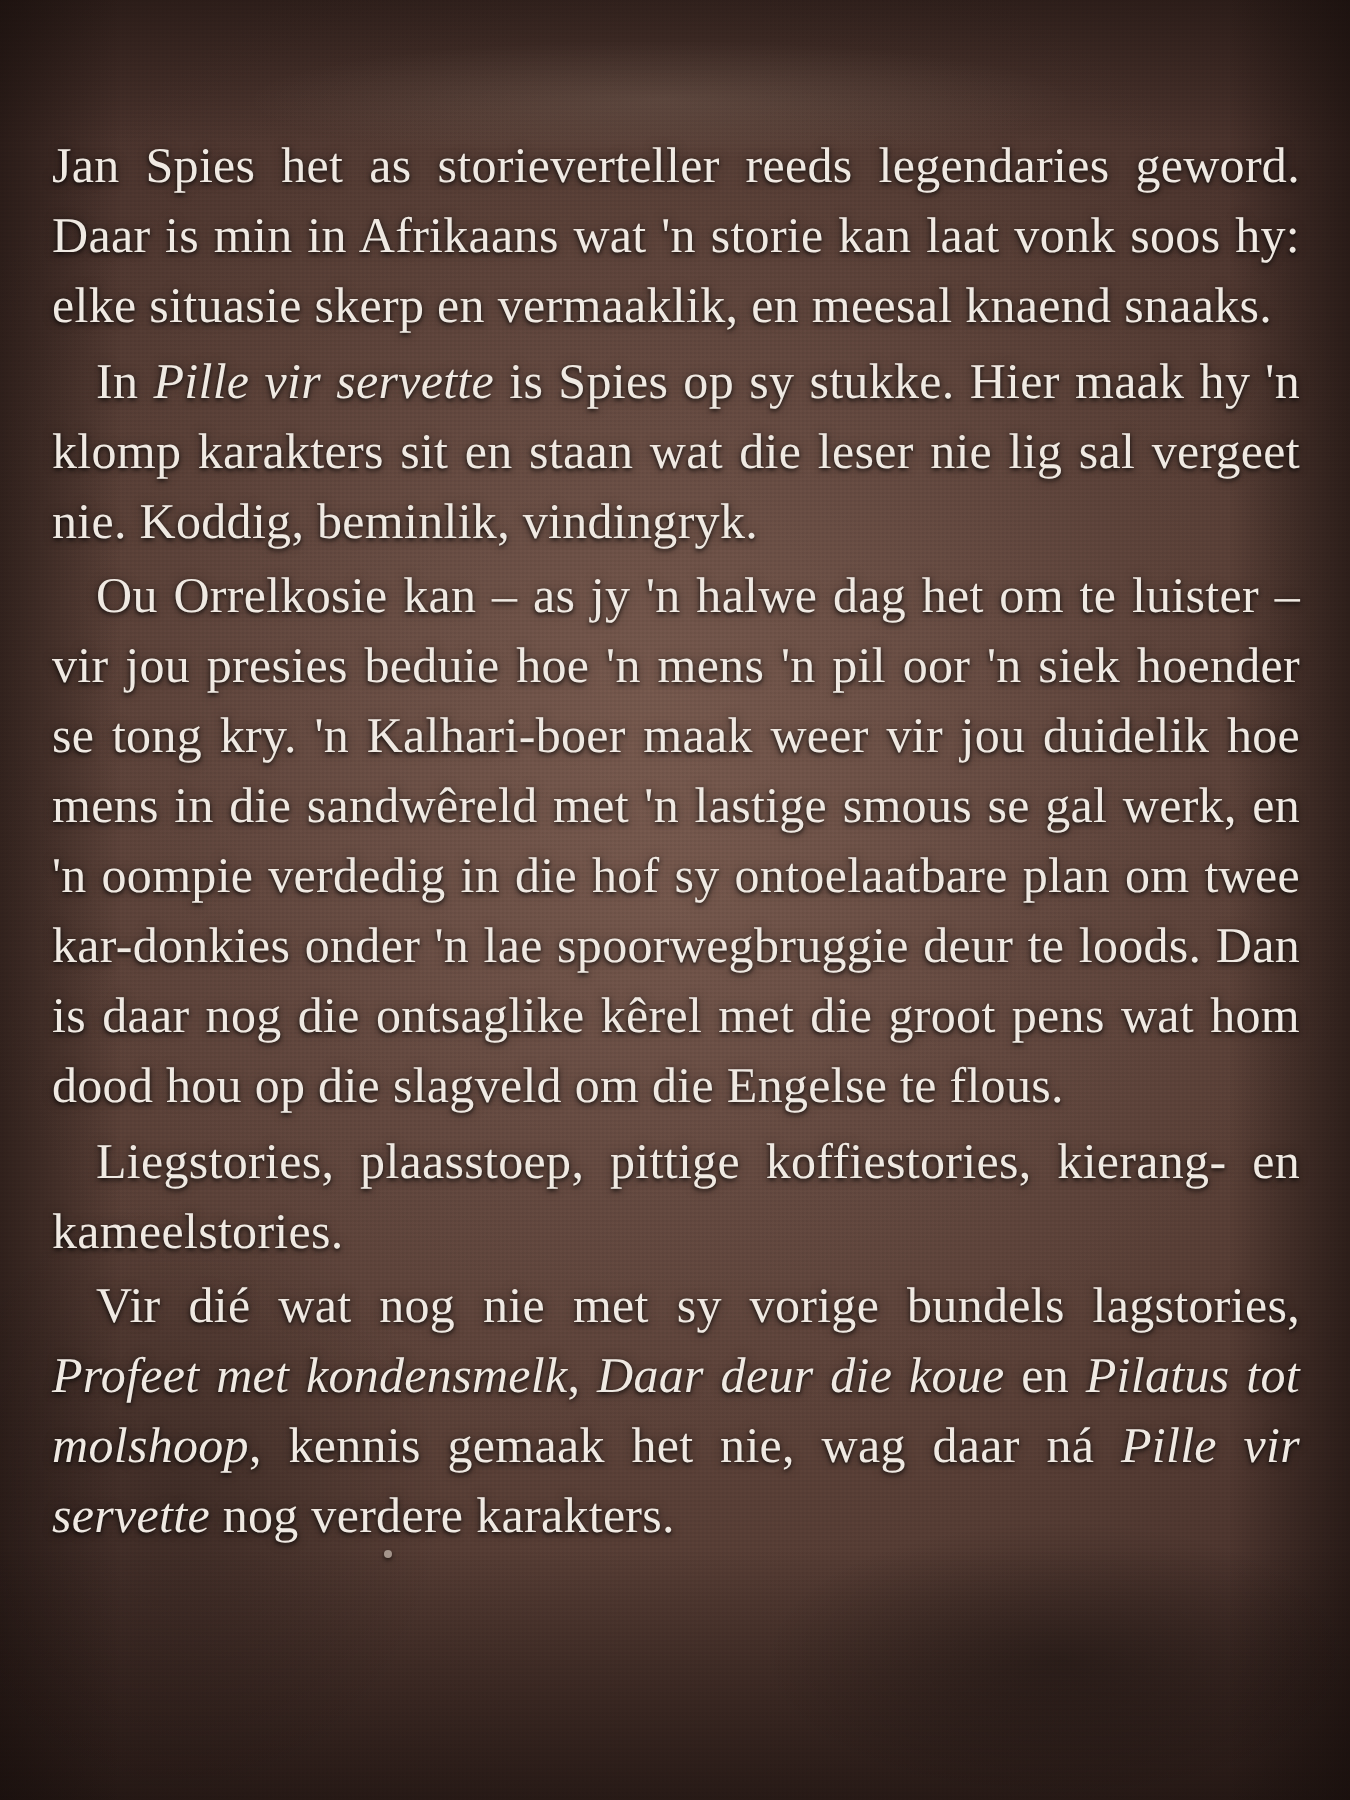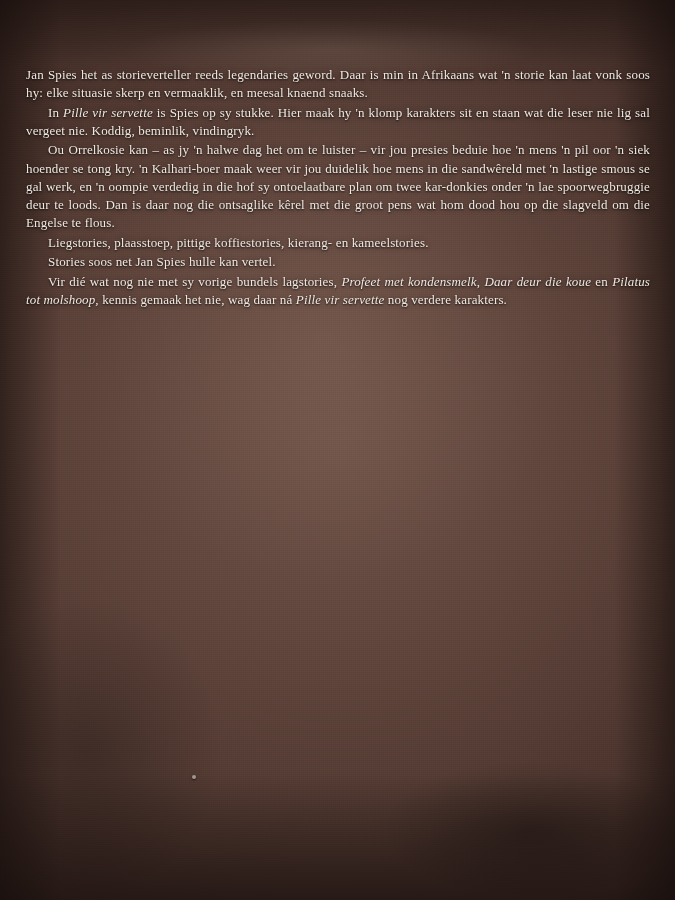--- a/index.html
+++ b/index.html
@@ -40,21 +40,21 @@
       linear-gradient(to bottom, rgba(20,12,10,0.5) 0%, rgba(20,12,10,0.0) 8%, rgba(20,12,10,0.0) 86%, rgba(20,12,10,0.65) 100%);
     pointer-events: none;
   }
 
   .blurb {
     position: absolute;
     left: 26px;
     top: 66px;
     width: 624px;
     z-index: 3;
-    font-size: 13px;
+    font-size: 25px;
     line-height: 1.40;
     letter-spacing: 0.15px;
     color: #efe9e2;
     text-shadow: 0 1px 2px rgba(0,0,0,0.75), 0 0 6px rgba(0,0,0,0.35);
   }
   .blurb p {
     margin: 0 0 0.10em 0;
     text-align: justify;
     text-indent: 22px;
   }
@@ -98,19 +98,18 @@
 
   <div class="spot spot-a"></div>
   <div class="spot spot-b"></div>
   <div class="spot spot-c"></div>
 
   <div class="blurb">
       <p class="first"><span>Jan Spies het as storieverteller reeds legendaries geword. Daar is min in Afrikaans wat 'n storie kan laat vonk soos hy: elke situasie skerp en vermaaklik, en meesal knaend snaaks.</span></p>
       <p><span>In </span><em>Pille vir servette</em><span> is Spies op sy stukke. Hier maak hy 'n klomp karakters sit en staan wat die leser nie lig sal vergeet nie. Koddig, beminlik, vindingryk.</span></p>
       <p><span>Ou Orrelkosie kan – as jy 'n halwe dag het om te luister – vir jou presies beduie hoe 'n mens 'n pil oor 'n siek hoender se tong kry. 'n Kalhari-boer maak weer vir jou duidelik hoe mens in die sandwêreld met 'n lastige smous se gal werk, en 'n oompie verdedig in die hof sy ontoelaatbare plan om twee kar-donkies onder 'n lae spoorwegbruggie deur te loods. Dan is daar nog die ontsaglike kêrel met die groot pens wat hom dood hou op die slagveld om die Engelse te flous.</span></p>
       <p><span>Liegstories, plaasstoep, pittige koffiestories, kierang- en kameelstories.</span></p>
-      <p><span>Stories soos net Jan Spies hulle kan vertel.</span></p>
       <p><span>Vir dié wat nog nie met sy vorige bundels lagstories, </span><em>Profeet met kondensmelk</em><span>, </span><em>Daar deur die koue</em><span> en </span><em>Pilatus tot molshoop</em><span>, kennis gemaak het nie, wag daar ná </span><em>Pille vir servette</em><span> nog verdere karakters.</span></p>
     </div>
 
   <div class="mark" style="left:192px; top:775px;"></div>
 
 </div>
 
 </body></html>

